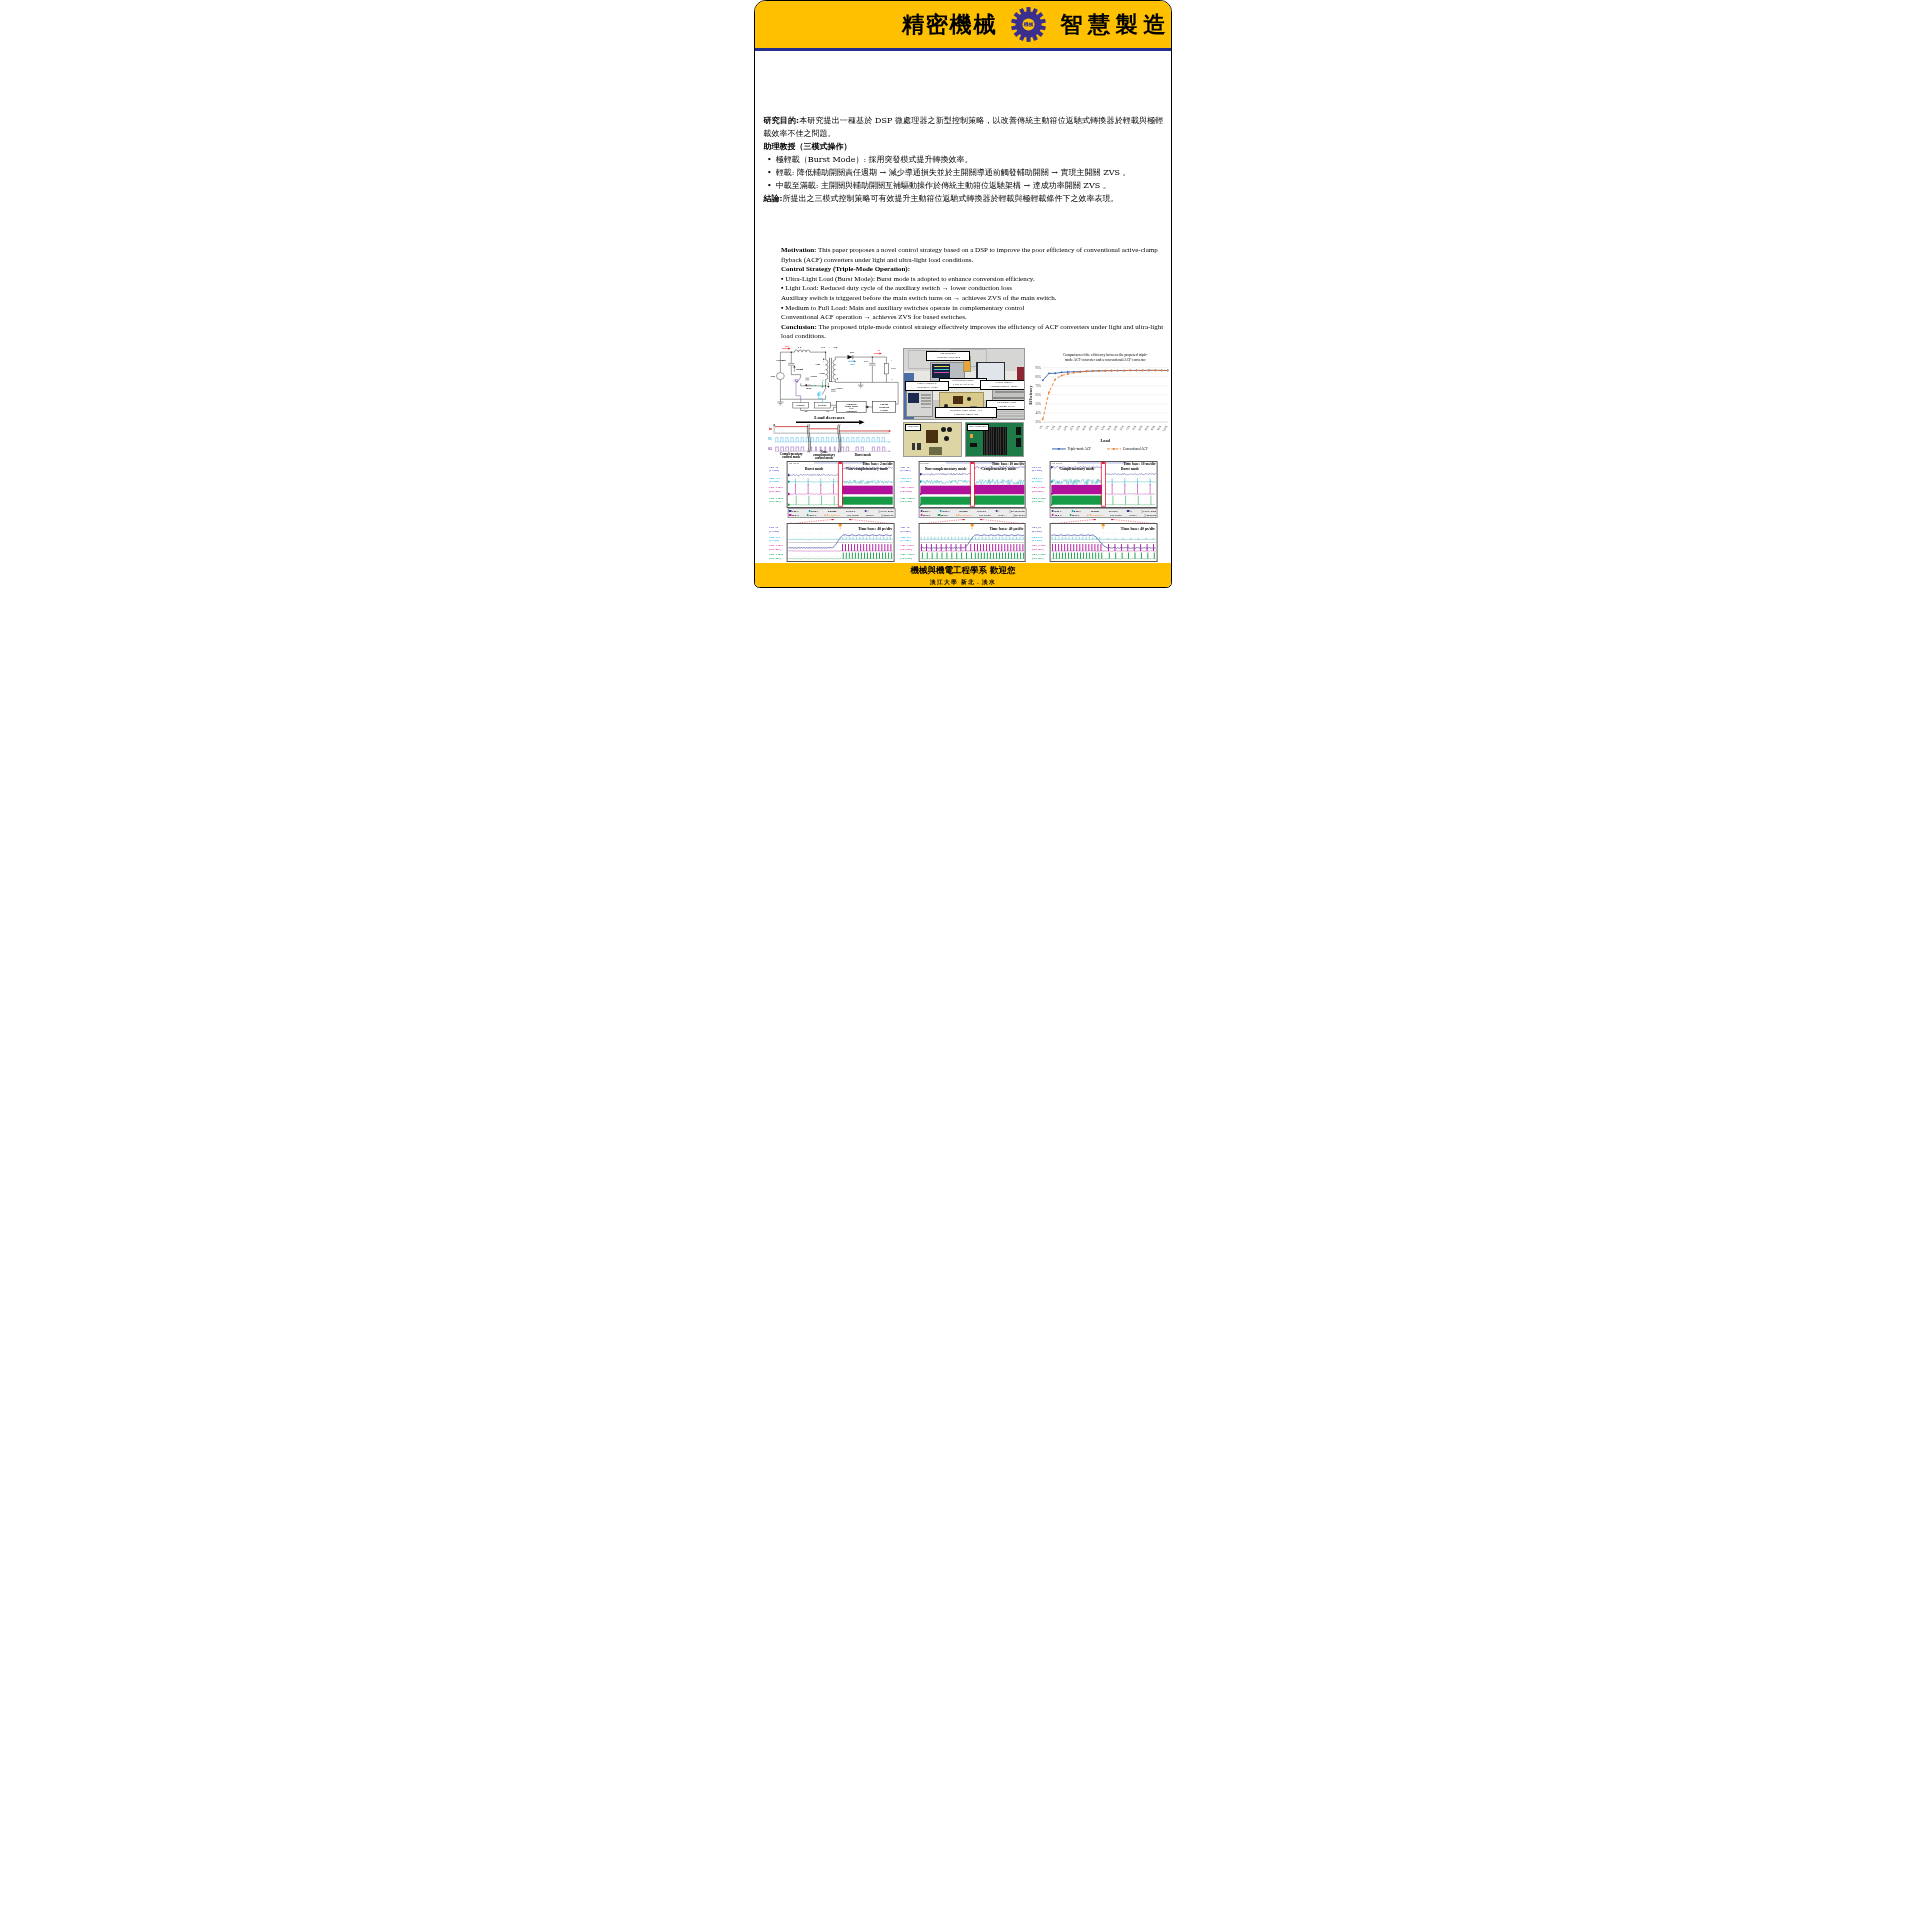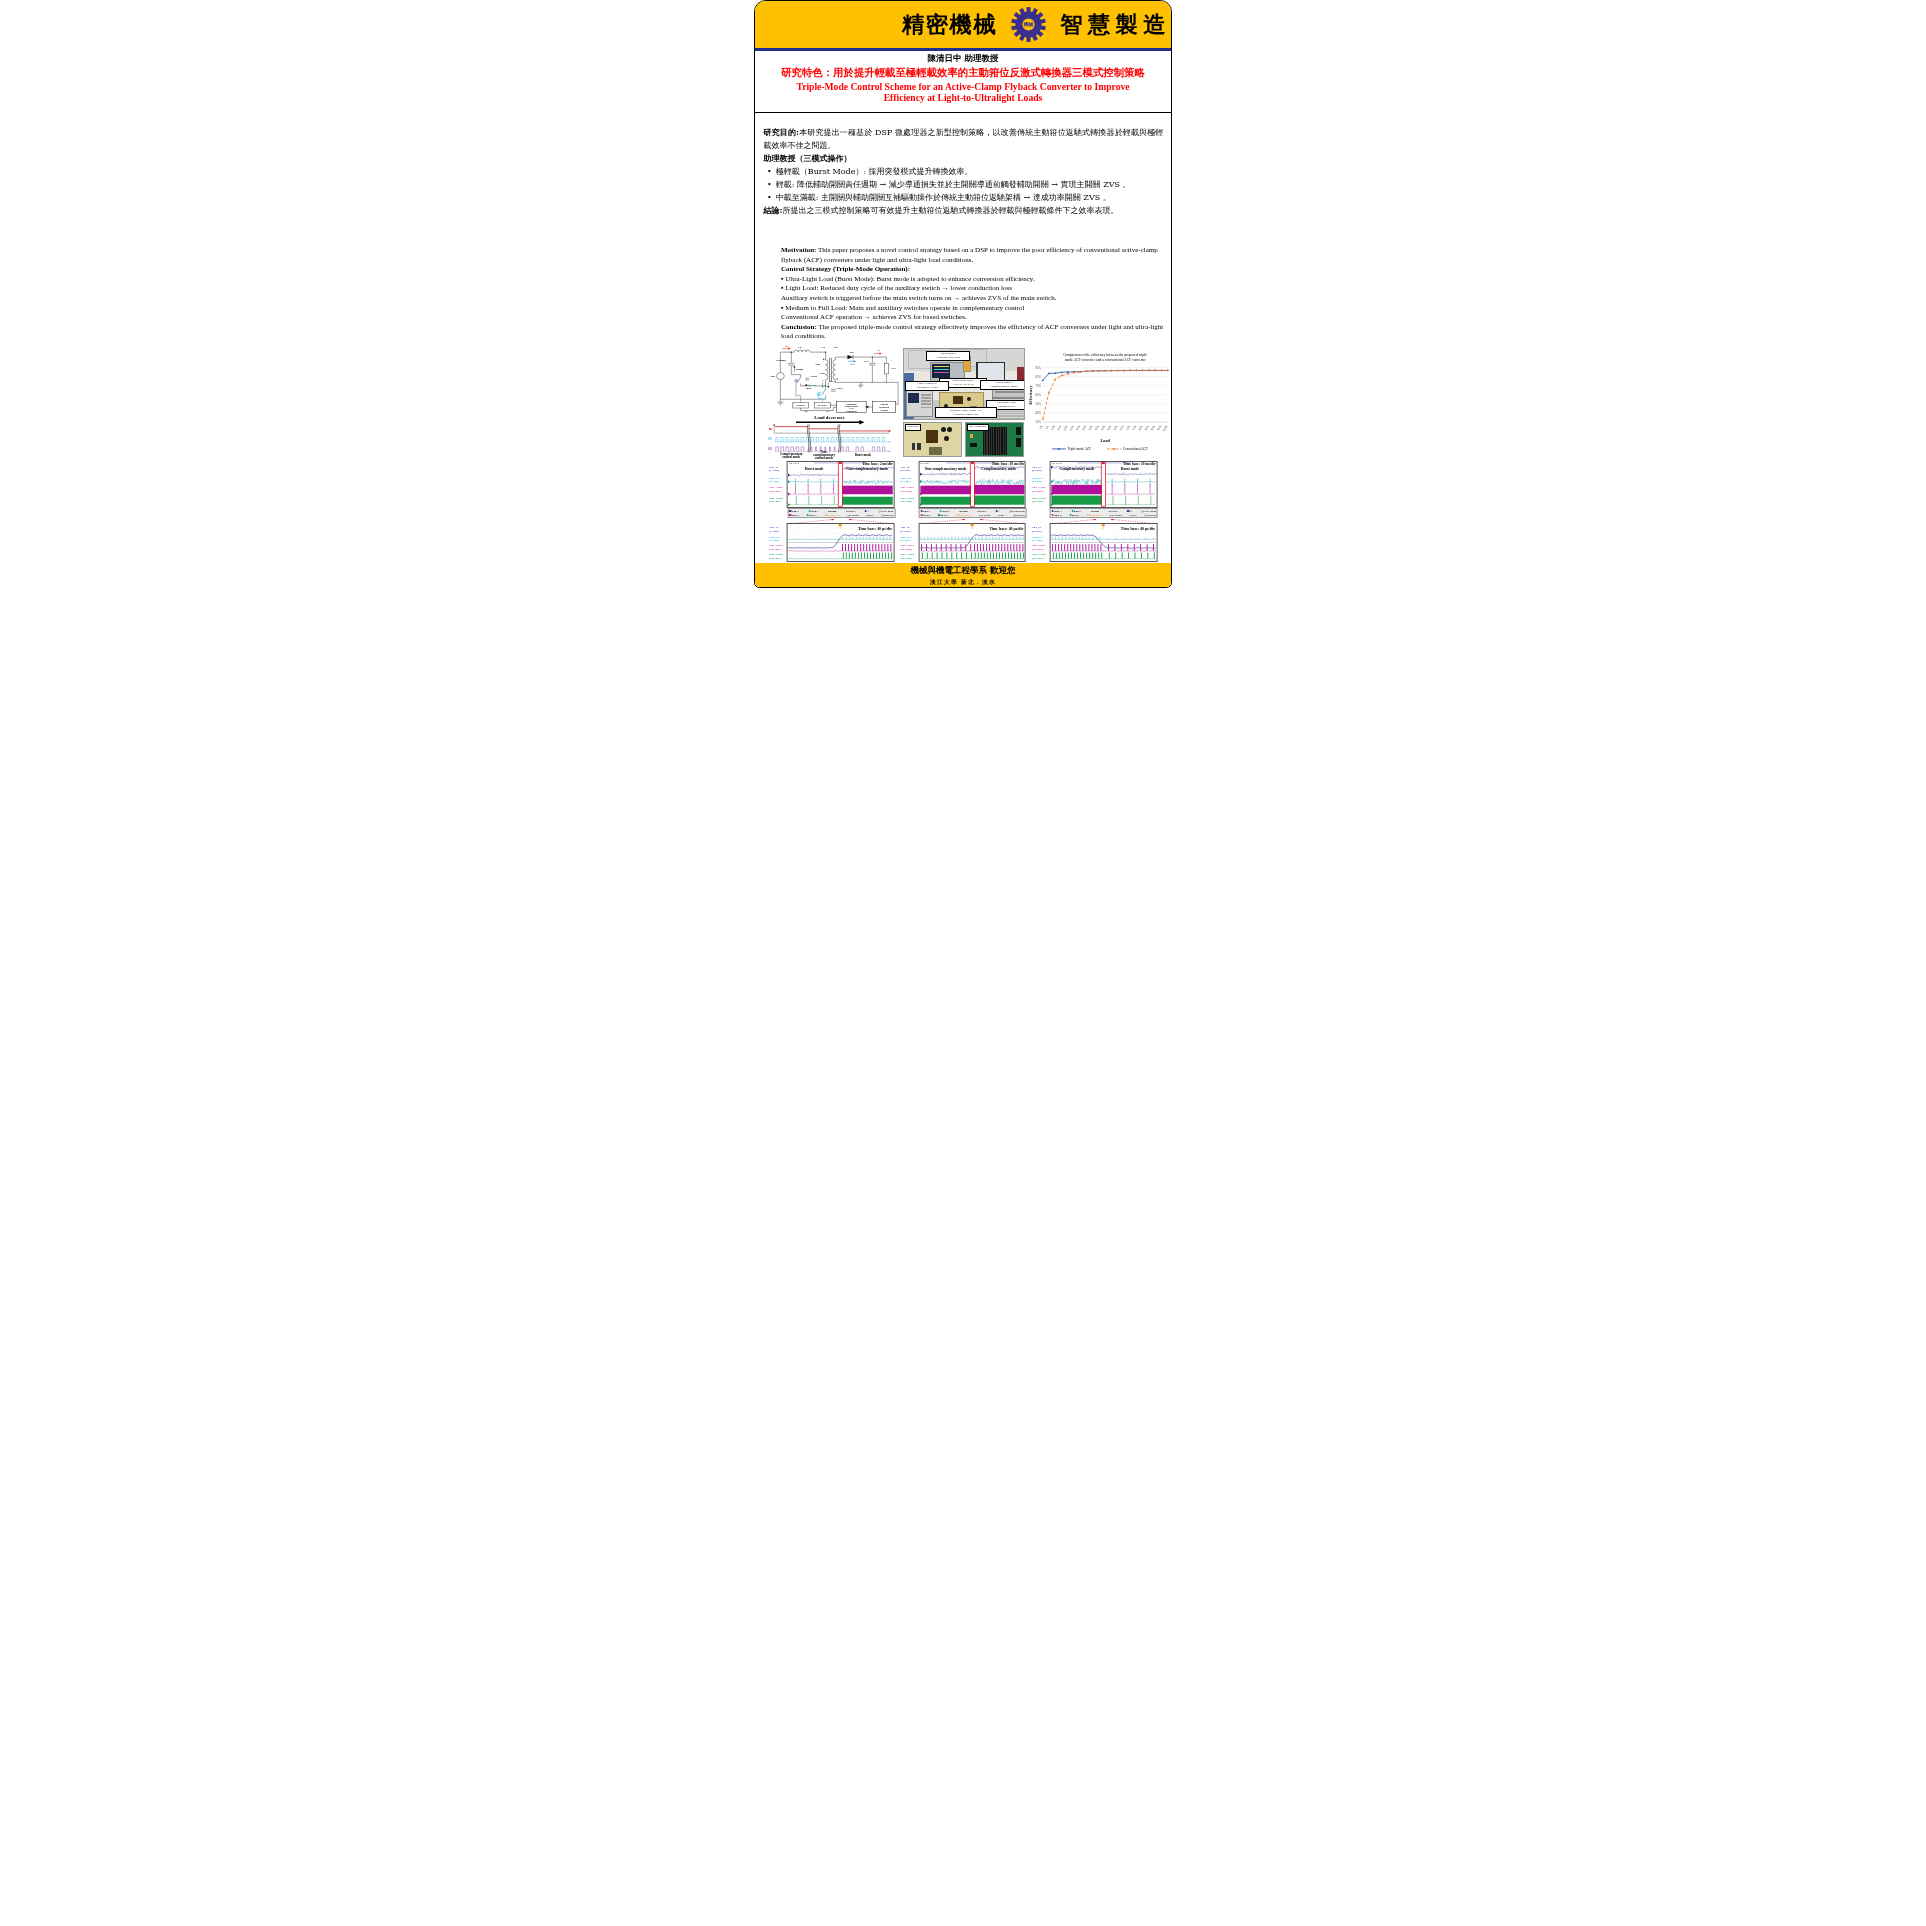--- a/index.html
+++ b/index.html
@@ -13,21 +13,21 @@
   .cal.left{letter-spacing:1.5px;}
   .cal.right{letter-spacing:5.4px;}
   .navy{position:absolute;top:47px;left:0;right:0;height:3.1px;background:#232e8f;}
   
   .titleblock{position:absolute;top:50px;left:0;right:0;height:61px;text-align:center;border-bottom:0.8px solid #000;background:#fff;}
   .tname{margin-top:1.9px;font-size:8.5px;font-weight:bold;font-family:"DejaVu Serif",serif;color:#000;}
   .tzh{margin-top:1.2px;font-size:10.4px;font-weight:bold;font-family:"DejaVu Serif",serif;color:#f00;}
   .ten{margin-top:0.8px;font-size:9.6px;line-height:1.18;font-weight:bold;font-family:"Liberation Serif",serif;color:#f00;}
   
   .zhbody{position:absolute;top:113px;left:8.5px;right:7.7px;font-family:"DejaVu Serif",serif;
-          font-size:8px;line-height:13px;color:#000;text-align:justify;margin-top:12px;}
+          font-size:8px;line-height:13px;color:#000;text-align:justify;}
   .zhbody .lead{font-weight:bold;}
   .zh-h{font-weight:bold;}
   .zli{position:relative;padding-left:12.3px;}
   .zli .bt{position:absolute;left:3.5px;top:0;}
   
   .enbody{position:absolute;top:245px;left:26px;right:7.7px;font-family:"Liberation Serif",serif;
           font-size:7px;line-height:9.6px;color:#000;}
   .enbody .lead{font-weight:bold;}
   
   .figrow{position:absolute;top:342px;left:2.3px;right:2.3px;height:118px;display:flex;gap:1.2px;}
@@ -108,28 +108,20 @@
           <rect x="-5.5" y="-47" width="11" height="15" fill="#3a2f8f" transform="rotate(334.3)"></rect>
           <circle r="35" fill="#3a2f8f"></circle>
           <circle r="16.5" fill="#FFC000"></circle>
         </g>
       <text x="0" y="5" text-anchor="middle" font-size="13" font-weight="bold" fill="#3a2f8f" font-family="DejaVu Serif,serif">機械</text>
     </svg>
     <div class="cal right">智慧製造</div>
   </div>
   <div class="navy"></div>
 
-  <div class="titleblock">
-    <div class="tname">陳清日中 助理教授</div>
-    <div class="tzh">研究特色：用於提升輕載至極輕載效率的主動箝位反激式轉換器三模式控制策略</div>
-    <div class="ten">
-      <div>Triple-Mode Control Scheme for an Active-Clamp Flyback Converter to Improve</div>
-      <div>Efficiency at Light-to-Ultralight Loads</div>
-    </div>
-  </div>
 
   <div class="zhbody">
     <div><span class="lead">研究目的:</span><span>本研究提出一種基於 DSP 微處理器之新型控制策略，以改善傳統主動箝位返馳式轉換器於輕載與極輕載效率不佳之問題。</span></div>
     <div class="zh-h">助理教授（三模式操作）</div>
     <div class="zli"><span class="bt">•</span><span>極輕載（Burst Mode）: 採用突發模式提升轉換效率。</span></div>
     <div class="zli"><span class="bt">•</span><span>輕載: 降低輔助開關責任週期 → 減少導通損失並於主開關導通前觸發輔助開關 → 實現主開關 ZVS 。</span></div>
     <div class="zli"><span class="bt">•</span><span>中載至滿載: 主開關與輔助開關互補驅動操作於傳統主動箝位返馳架構 → 達成功率開關 ZVS 。</span></div>
     <div><span class="lead">結論:</span><span>所提出之三模式控制策略可有效提升主動箝位返馳式轉換器於輕載與極輕載條件下之效率表現。</span></div>
   </div>
 

